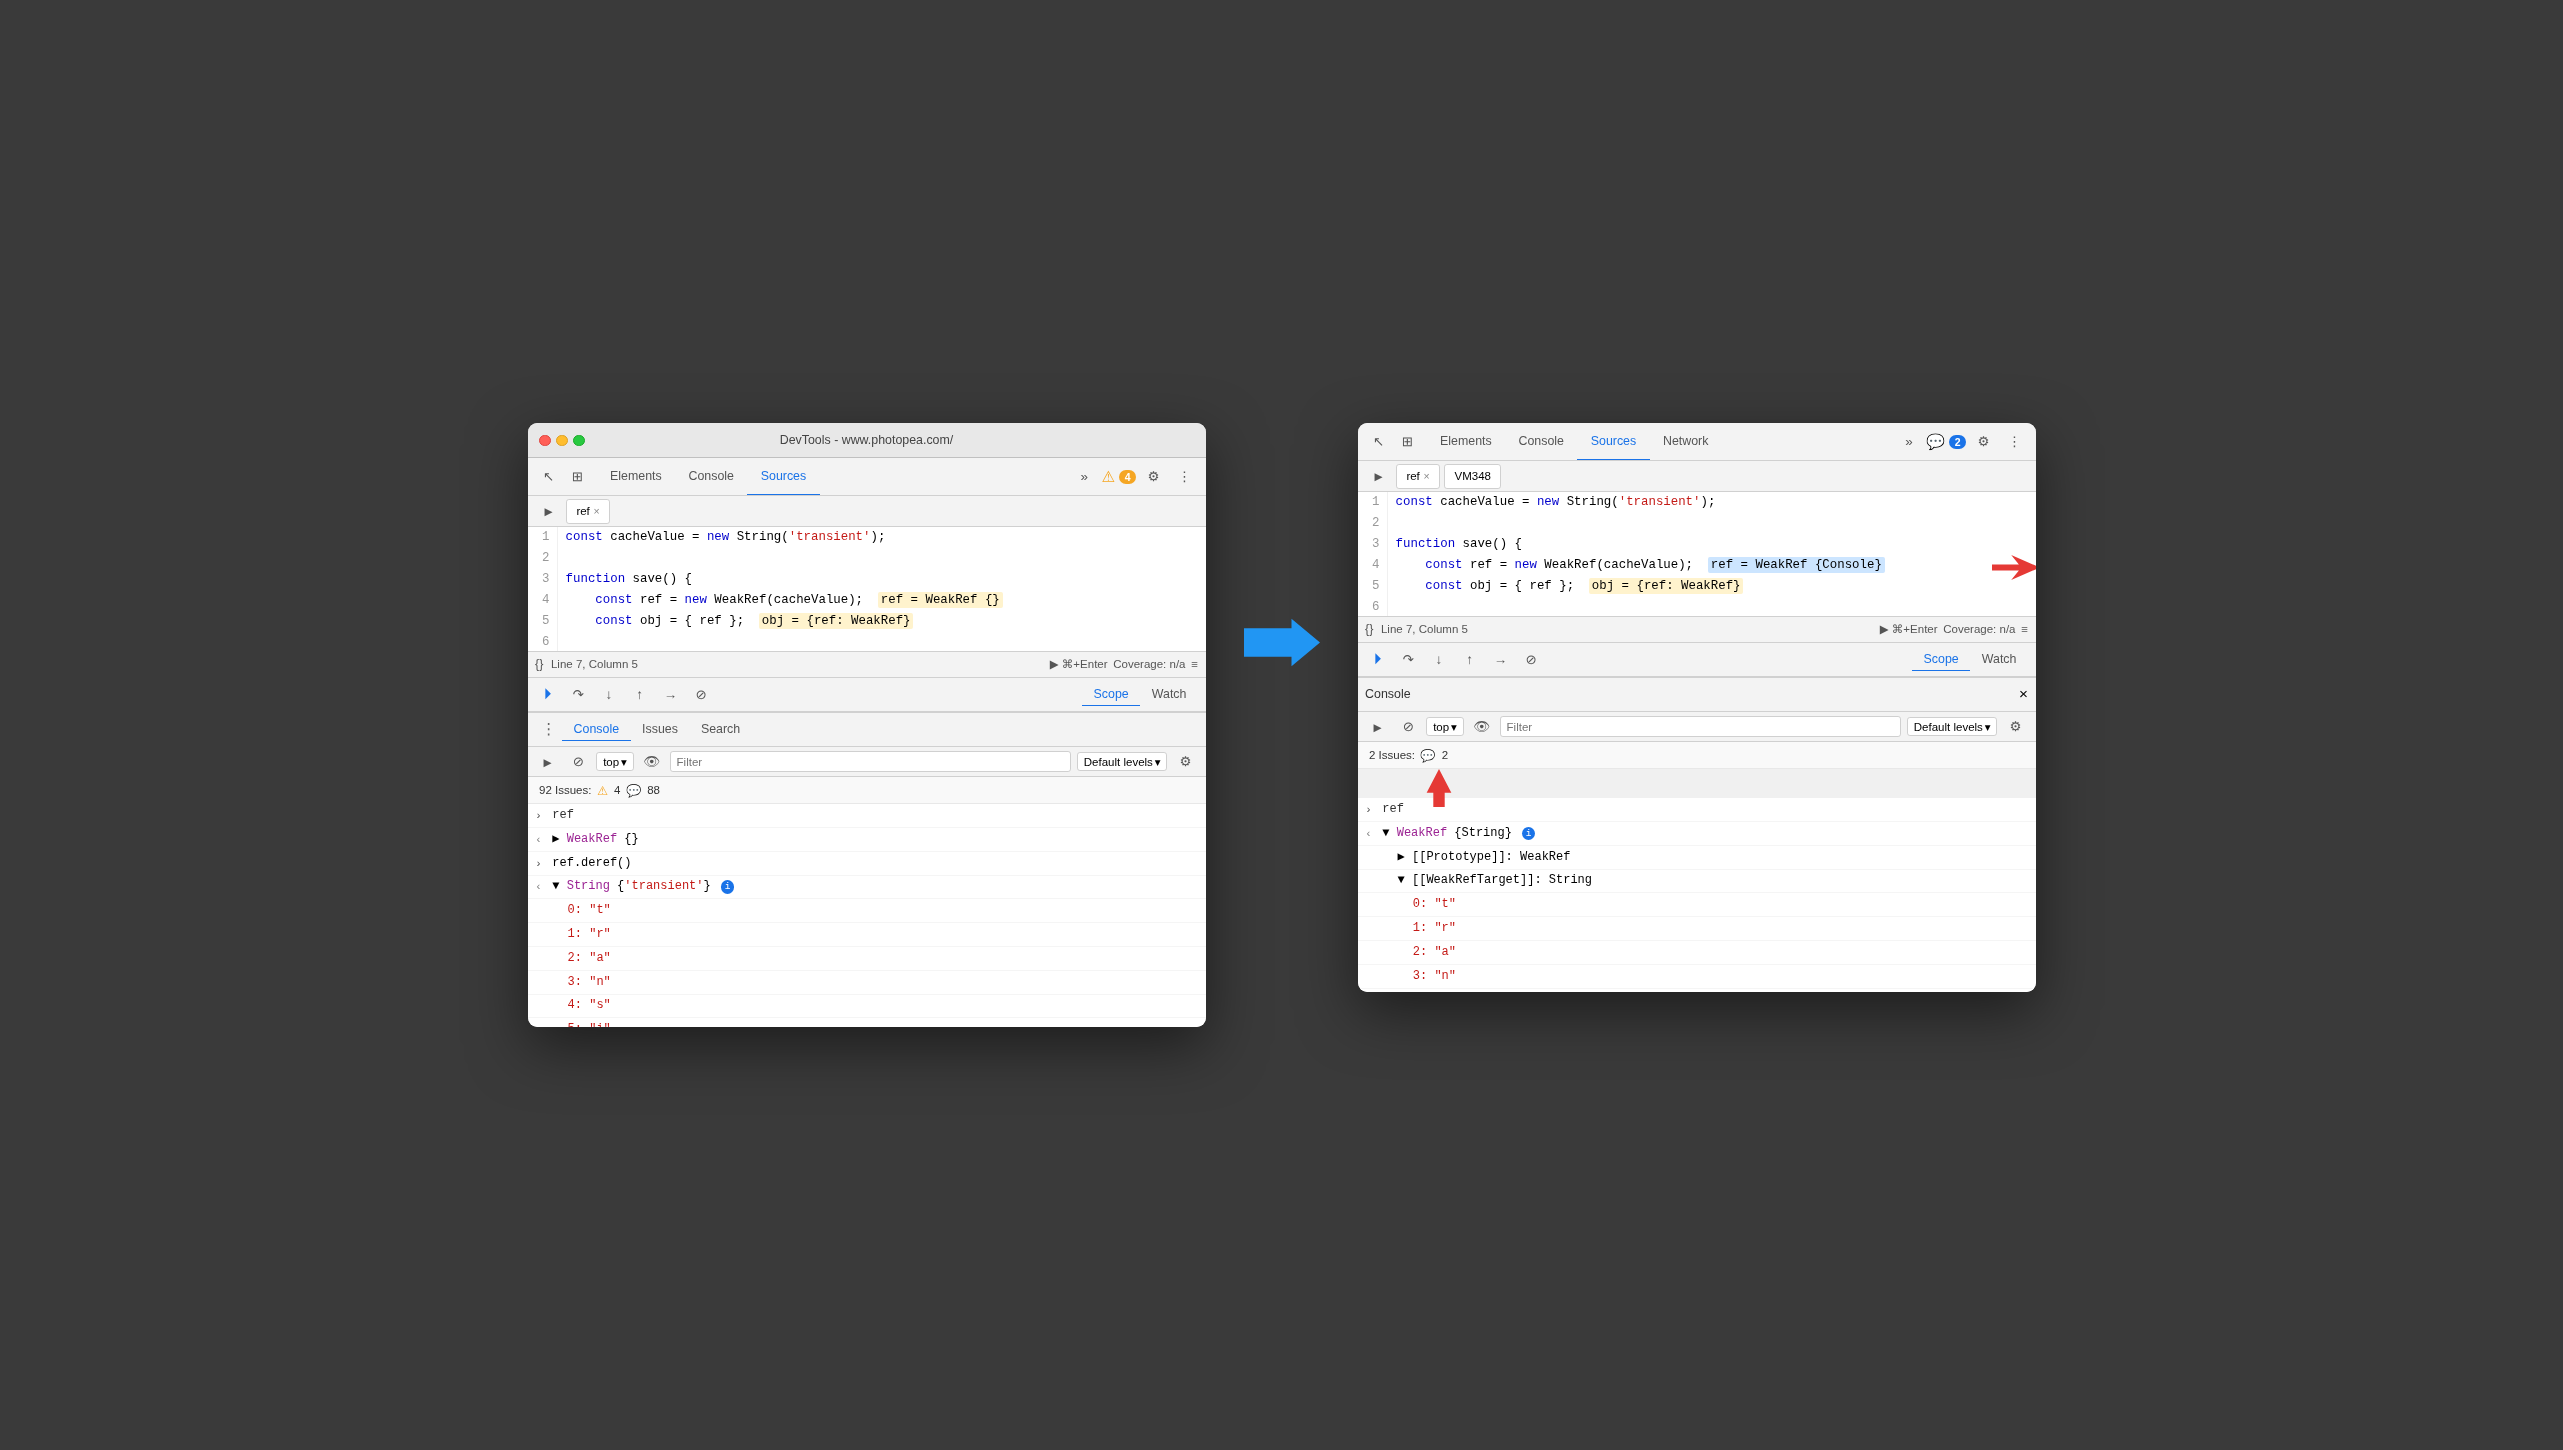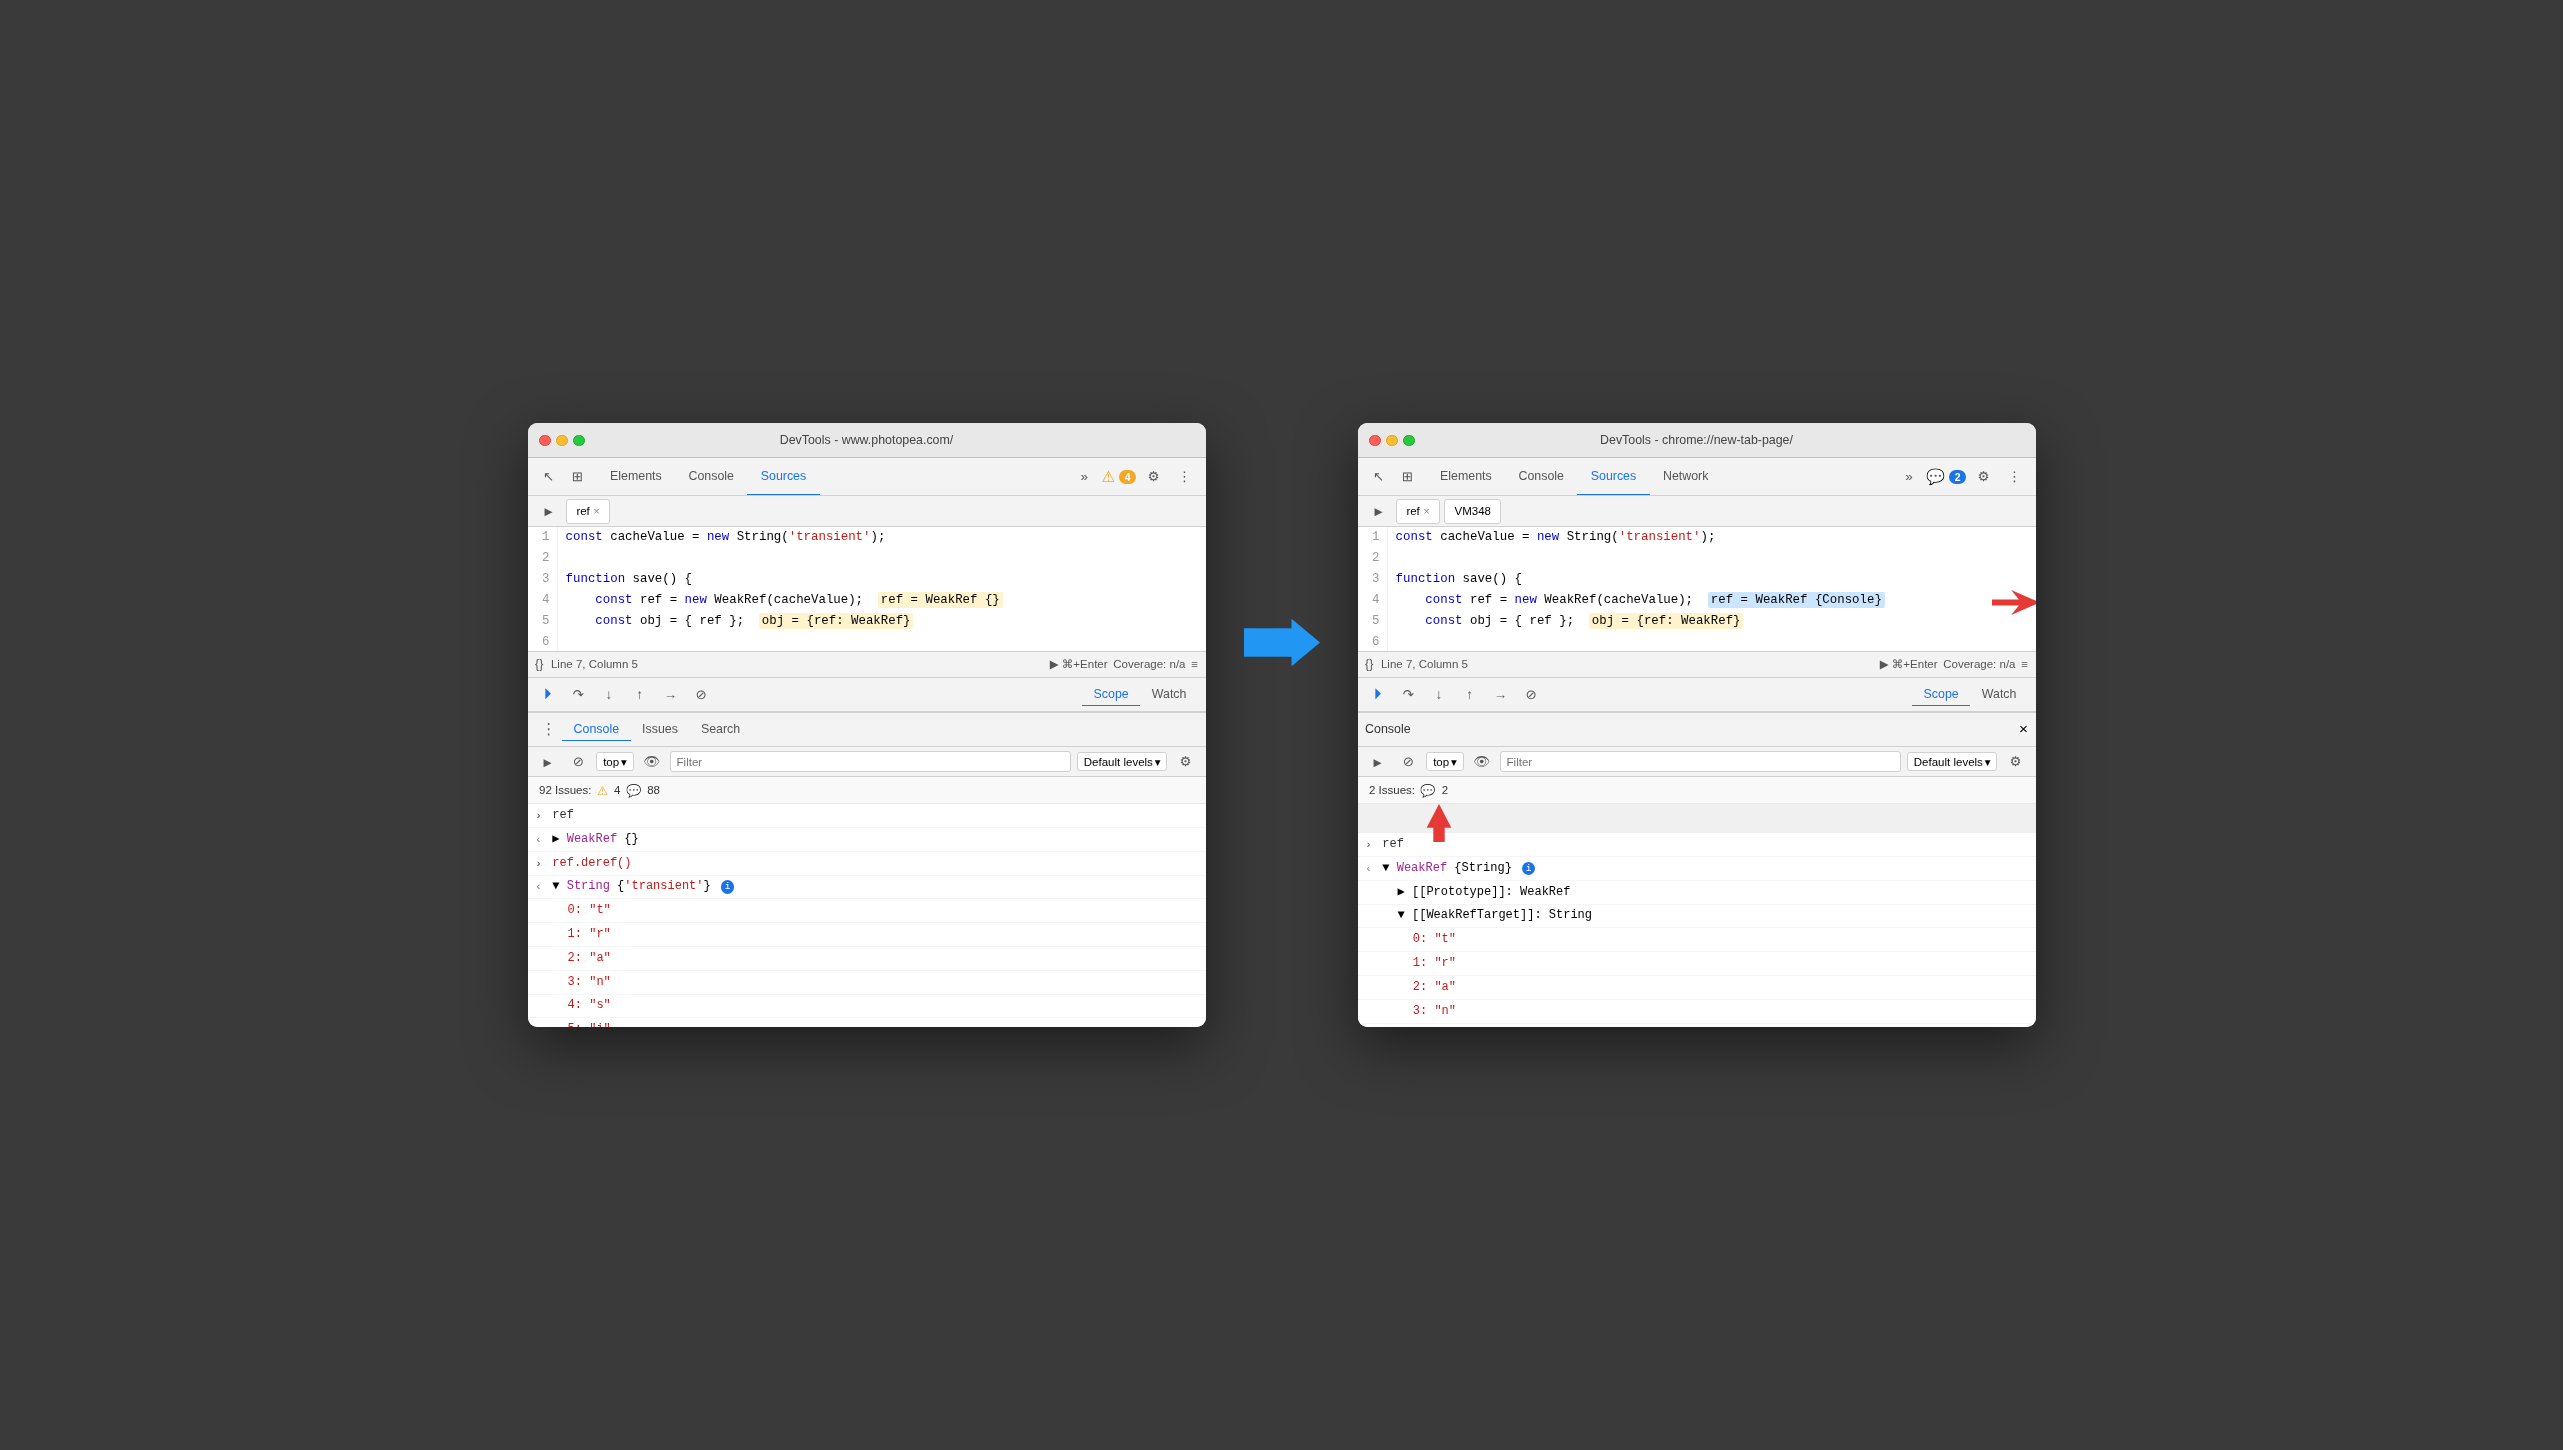--- a/index.html
+++ b/index.html
@@ -539,21 +539,21 @@
         <div class="console-line">
           <span class="arrow">›</span>
           <span style="color:#333;">ref</span>
         </div>
         <div class="console-line">
           <span class="lt-arrow">‹</span>
           <span>▶ <span class="weakref-purple">WeakRef</span> {}</span>
         </div>
         <div class="console-line">
           <span class="arrow">›</span>
-          <span style="color:#b91c1c;">ref.deref()</span>
+          <span style="color:#000000;">ref.deref()</span>
         </div>
         <div class="console-line">
           <span class="lt-arrow">‹</span>
           <span>▼ <span class="weakref-purple">String</span> {<span class="str">'transient'</span>} <span class="info-icon">i</span></span>
         </div>
         <div class="console-line">
           <span class="lt-arrow"></span>
           <span style="padding-left:15.3px;color:#c41a16;">0: "t"</span>
         </div>
         <div class="console-line">
@@ -581,28 +581,20 @@
   </div>
 
   <div style="display:flex;align-items:center;margin-top:191px;z-index:10;">
     <svg width="76" height="57" viewBox="0 0 80 60">
       <polygon points="0,15 50,15 50,5 80,30 50,55 50,45 0,45" fill="#2196F3"></polygon>
     </svg>
   </div>
 
   <div class="devtools-window right">
 
-    <div class="title-bar">
-      <div class="traffic-lights">
-        <div class="traffic-light close"></div>
-        <div class="traffic-light minimize"></div>
-        <div class="traffic-light maximize"></div>
-      </div>
-      <span class="title">DevTools - chrome://new-tab-page/</span>
-    </div>
 
     <div class="devtools-toolbar">
       <div class="toolbar-icon">↖</div>
       <div class="toolbar-icon">⊞</div>
       <div class="toolbar-tabs">
         <div class="toolbar-tab">
           <span>Elements</span>
         </div>
         <div class="toolbar-tab">
           <span>Console</span>

